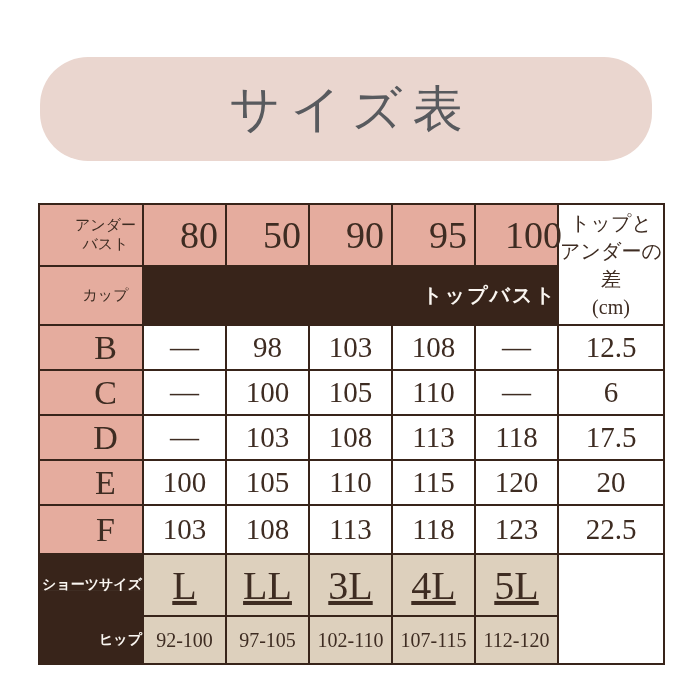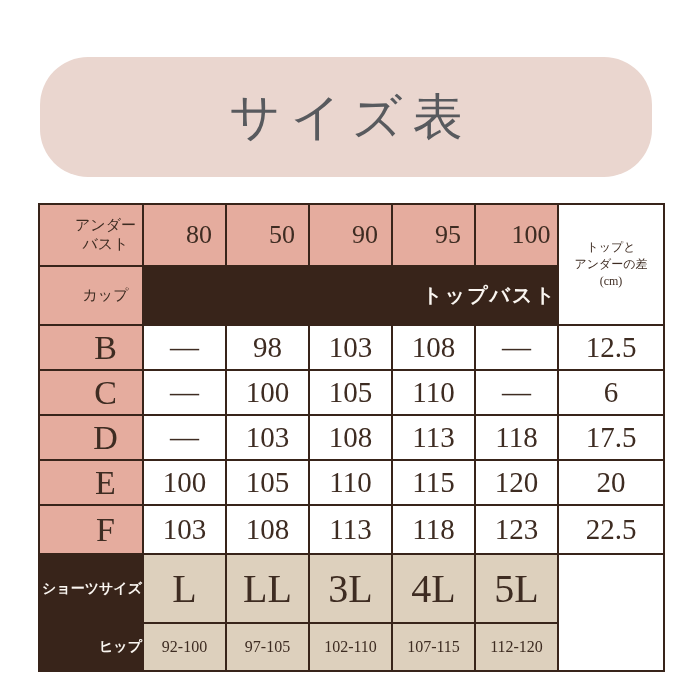--- a/index.html
+++ b/index.html
@@ -16,21 +16,21 @@
   body{
     position:relative;
     background:#ffffff;
     font-family:"Liberation Serif","DejaVu Serif",serif;
     color:var(--cell-text);
     overflow:hidden;
   }
   .banner{
     position:absolute;
     left:40px; top:57px;
-    width:612px; height:120px;
+    width:612px; height:104px;
     background:var(--banner-bg);
     border-radius:48px;
     display:flex; align-items:center; justify-content:center;
   }
   .banner h1{
     font-size:50px;
     font-weight:400;
     letter-spacing:10px;
     text-indent:10px;
     color:var(--title-text);
@@ -46,52 +46,52 @@
     border:2px solid var(--dark);
     text-align:center;
     vertical-align:middle;
     padding:0;
     color:var(--cell-text);
   }
   tr.row-underbust{height:62px;}
   tr.row-cupheader{height:59px;}
   tr.row-cup{height:45px;}
   tr.row-cup-f{height:49px;}
-  tr.row-shorts{height:69px;}
+  tr.row-shorts{height:62px;text-decoration:underline;}
   tr.row-hip{height:48px;}
 
   td.salmon{background:var(--salmon);padding-left:29px;}
   td.dark{background:var(--dark);color:var(--white-text);text-align:right;}
   td.beige{background:var(--beige);}
   td.white{background:#ffffff;}
 
   .jp-label{
     font-size:15px;
     letter-spacing:0;
   }
-  .underbust-size{font-size:26px;}
+  .underbust-size{font-size:38px;}
   .topbust-header{
     font-family:"Liberation Sans","DejaVu Sans",sans-serif;
     font-weight:bold;
     font-size:20px;
     letter-spacing:2px;
   }
   .diff-header{
-    font-size:12px;
+    font-size:20px;
     line-height:1.4;
   }
   .cup-letter{font-size:34px;}
   .value{font-size:29px;}
   .shorts-label, .hip-label{
     font-family:"Liberation Sans","DejaVu Sans",sans-serif;
     font-weight:bold;
     font-size:14px;
   }
   .shorts-size{font-size:40px;}
-  .hip-range{font-size:16px;}
+  .hip-range{font-size:20px;}
 </style>
 </head>
 <body>
 
 <div class="banner">
   <h1>サイズ表</h1>
 </div>
 
 <table class="size-table">
   <colgroup>

